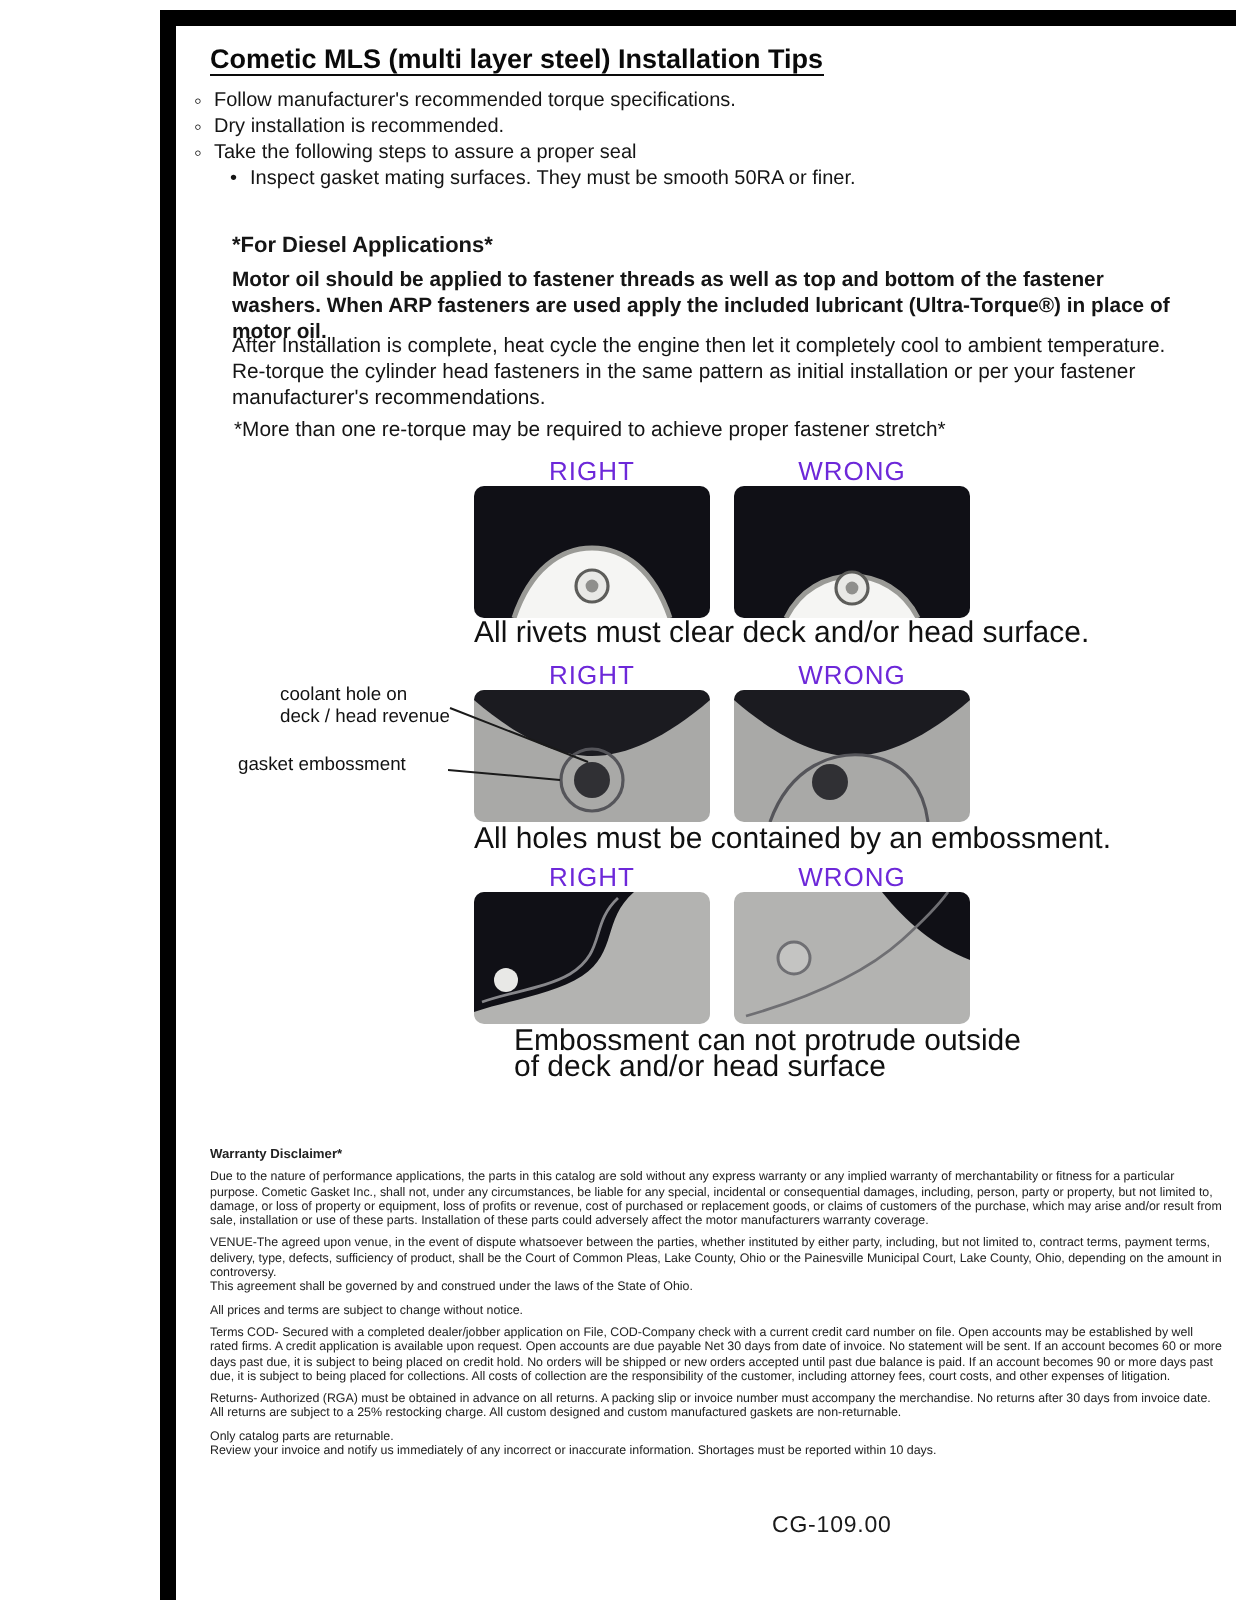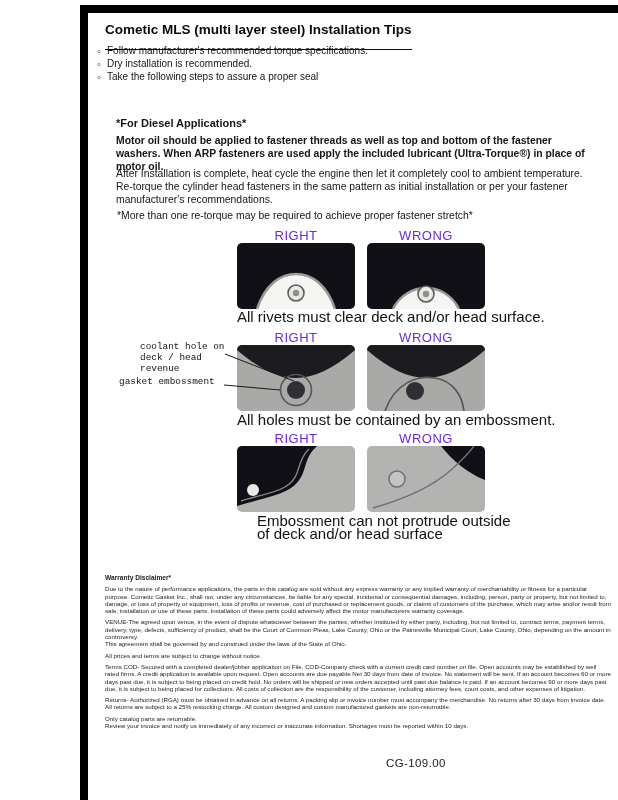--- a/index.html
+++ b/index.html
@@ -7,58 +7,59 @@
     width:618px;height:800px;position:relative;overflow:hidden;
     background:#ffffff;color:#151515;
     font-family:"Liberation Sans",sans-serif;
   }
   .edge-top{position:absolute;left:80px;top:5px;width:538px;height:8px;background:#000;}
   .edge-left{position:absolute;left:80px;top:5px;width:8px;height:795px;background:#000;}
 
   .title{
     position:absolute;left:105px;top:22px;margin:0;
     font-size:13.5px;font-weight:bold;color:#0a0a0a;
-    border-bottom:1.5px solid #0a0a0a;padding-bottom:12px;
+    border-bottom:1.5px solid #0a0a0a;padding-bottom:0;
   }
   ul.bullets{position:absolute;left:97px;top:45px;width:490px;margin:0;padding:0;list-style:none;
     font-size:10px;line-height:12.6px;}
   ul.bullets li{margin:0 0 0.5px 0;padding-left:10px;position:relative;}
   ul.bullets li.l1::before{content:"◦";position:absolute;left:0;top:-0.5px;font-size:11px;}
   ul.bullets li.l2{margin-left:18px;}
   ul.bullets li.l2::before{content:"•";position:absolute;left:0;top:0;font-size:10px;}
 
   .diesel-head{position:absolute;left:116px;top:117px;margin:0;font-size:11px;font-weight:bold;}
   .para{position:absolute;left:116px;width:474px;margin:0;font-size:10.4px;line-height:13.2px;}
   .note{position:absolute;left:116px;top:209px;margin:1px;font-size:10.4px;}
 
   .dg-label{position:absolute;width:118px;text-align:center;font-size:13px;letter-spacing:0.5px;color:#6d28d9;}
   .diag-img{position:absolute;width:118px;height:66px;border-radius:5px;overflow:hidden;display:block;}
   .caption{position:absolute;margin:0;font-size:15px;line-height:12.6px;color:#111;}
 
-  .callout{position:absolute;font-size:9.4px;line-height:10.8px;color:#111;font-family:Liberation Mono, monospace;}
+  .callout{position:absolute;font-size:9.4px;line-height:10.8px;color:#111;}
   .pointer-lines{position:absolute;z-index:5;}
 
   .disclaimer{position:absolute;left:105px;top:574px;width:506px;font-size:6.2px;line-height:7.3px;color:#222;}
   .disclaimer .disc-head{font-weight:bold;font-size:6.6px;margin:0 0 4px 0;}
   .disclaimer p{margin:0 0 4px 0;}
   .disclaimer p.tight{margin-bottom:0;}
   .footer-code{position:absolute;left:386px;top:757px;font-size:11.5px;letter-spacing:0.4px;color:#1a1a1a;text-align:center;}
 </style>
 </head>
 <body>
 
 <div class="edge-top"></div>
 <div class="edge-left"></div>
 
 <h1 class="title">Cometic MLS (multi layer steel) Installation Tips</h1>
 
 <ul class="bullets">
   <li class="l1"><span>Follow manufacturer's recommended torque specifications.</span></li>
   <li class="l1"><span>Dry installation is recommended.</span></li>
   <li class="l1"><span>Take the following steps to assure a proper seal</span></li>
+  <li class="l2"><span>Inspect gasket mating surfaces.  They must be smooth 50RA or finer.</span></li>
 </ul>
 
 <h2 class="diesel-head">*For Diesel Applications*</h2>
 <p class="para" style="top:134px;font-weight:bold;">Motor oil should be applied to fastener threads as well as top and bottom of the fastener washers. When ARP fasteners are used apply the included lubricant (Ultra-Torque®) in place of motor oil.</p>
 <p class="para" style="top:167px;">After Installation is complete, heat cycle the engine then let it completely cool to ambient temperature. Re-torque the cylinder head fasteners in the same pattern as initial installation or per your fastener manufacturer's recommendations.</p>
 <p class="note">*More than one re-torque may be required to achieve proper fastener stretch*</p>
 
 <div class="dg-label" style="left:237px;top:228px;">RIGHT</div>
 <div class="dg-label" style="left:367px;top:228px;">WRONG</div>
 

